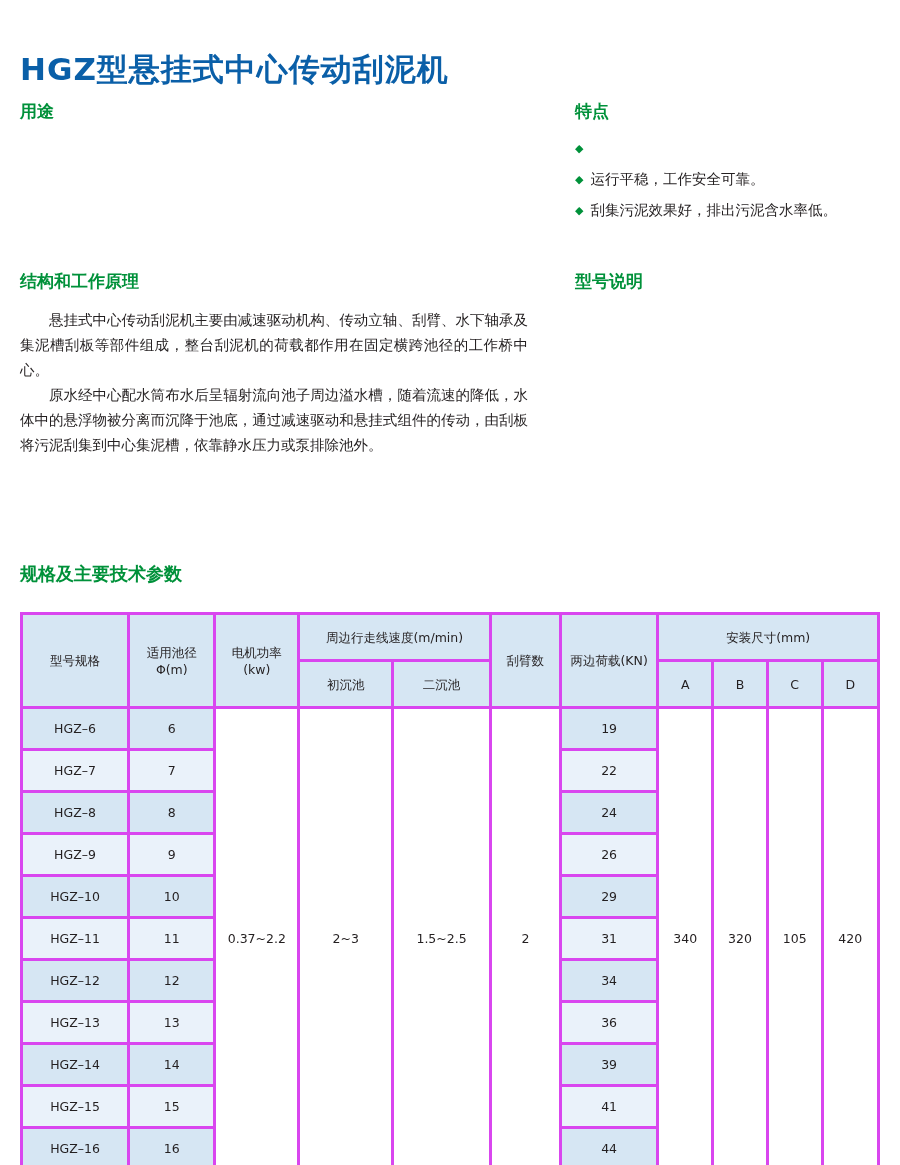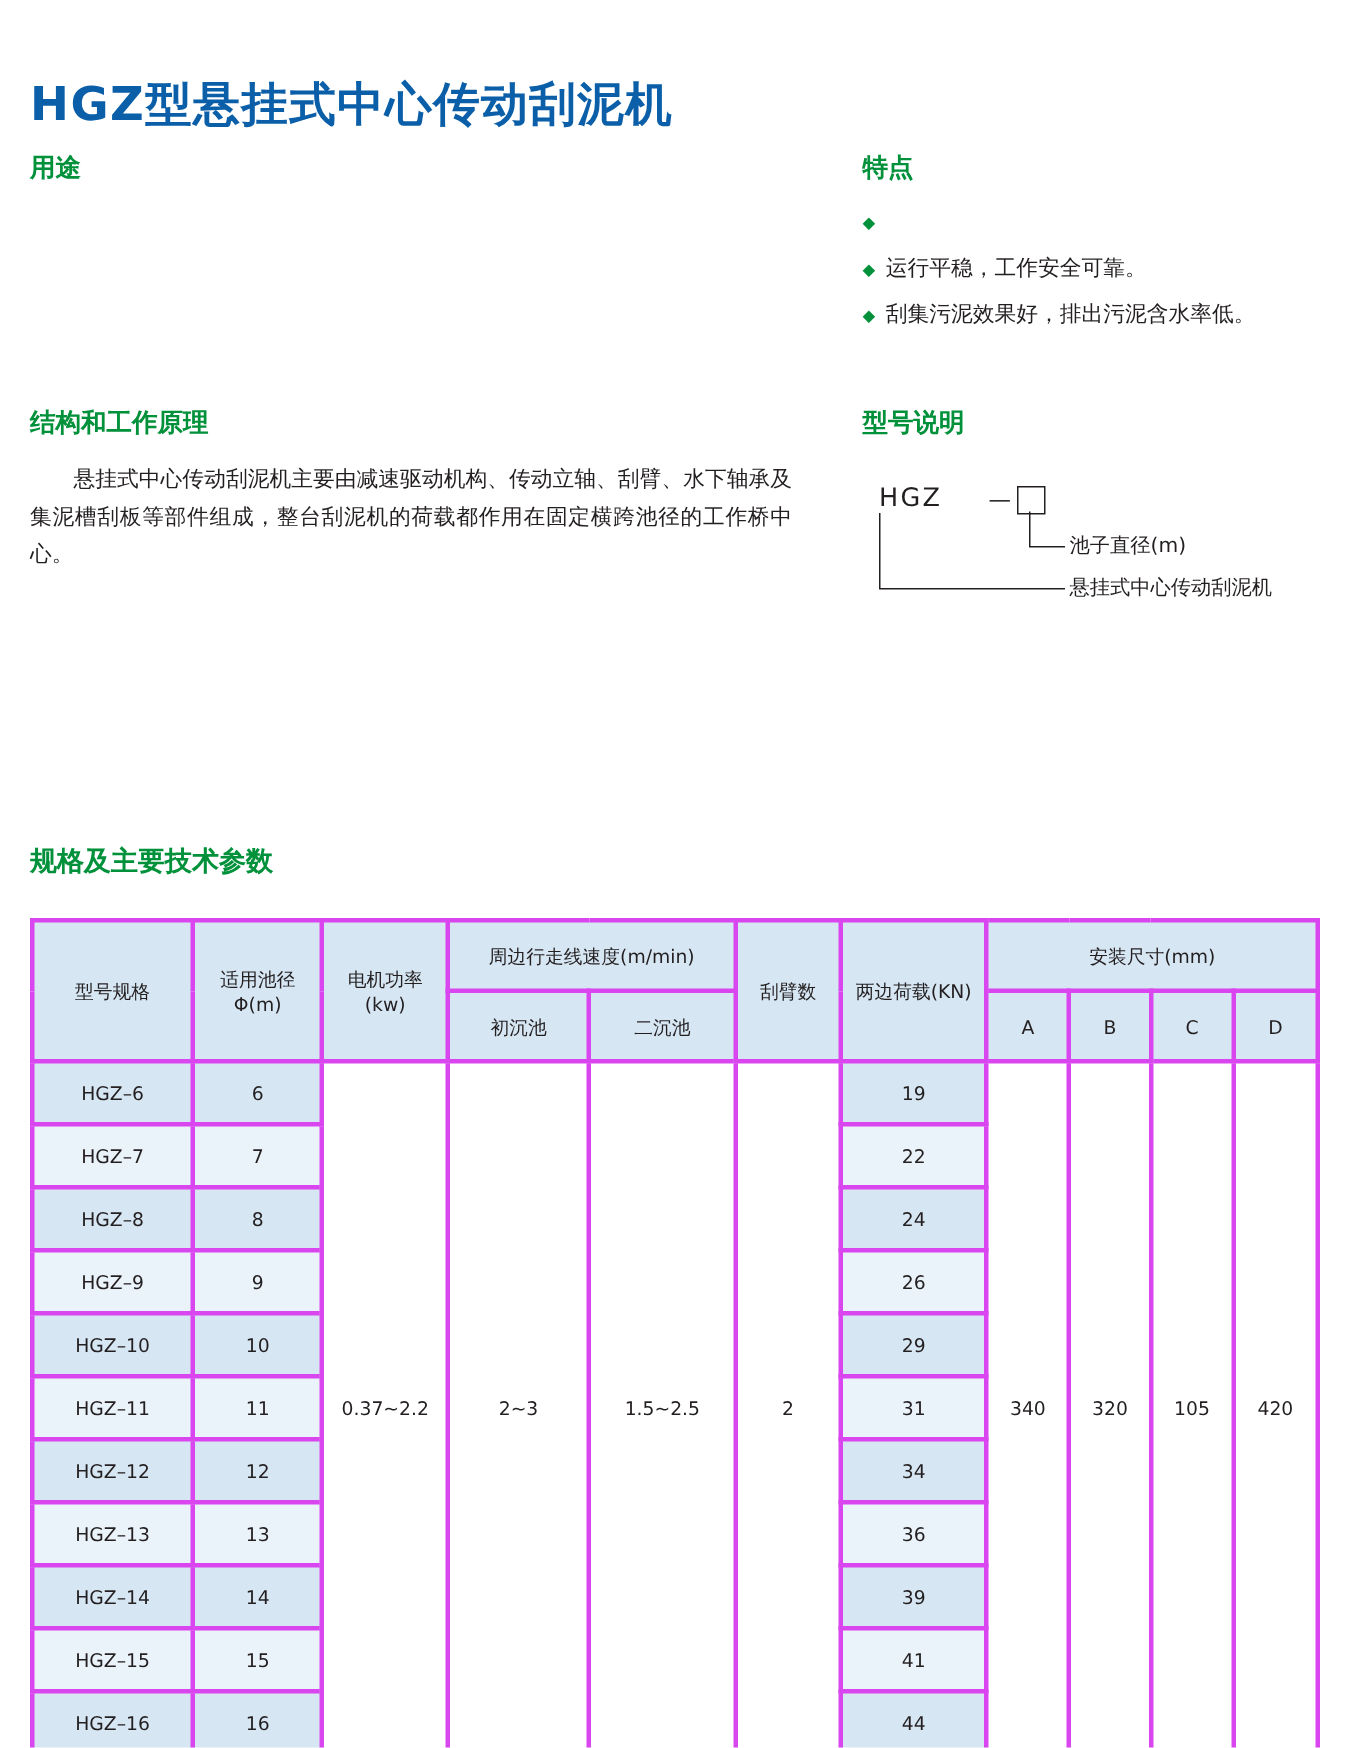--- a/index.html
+++ b/index.html
@@ -222,34 +222,24 @@
     </div>
     <div class="feature-item">
       <span class="bullet">◆</span>
       <span>刮集污泥效果好，排出污泥含水率低。</span>
     </div>
   </div>
 
   <div class="sec-head" style="left:20px; top:270px;text-align:center;">结构和工作原理</div>
   <div class="body-text" style="left:20px; top:308px; width:508px;">
     <p>悬挂式中心传动刮泥机主要由减速驱动机构、传动立轴、刮臂、水下轴承及集泥槽刮板等部件组成，整台刮泥机的荷载都作用在固定横跨池径的工作桥中心。</p>
+    <p>原水经中心配水筒布水后呈辐射流向池子周边溢水槽，随着流速的降低，水体中的悬浮物被分离而沉降于池底，通过减速驱动和悬挂式组件的传动，由刮板将污泥刮集到中心集泥槽，依靠静水压力或泵排除池外。</p>
   </div>
 
   <div class="sec-head" style="left:575px; top:270px;">型号说明</div>
-  <div class="model-wrap">
-    <span class="model-hgz">HGZ</span>
-    <span class="model-dash">—</span>
-    <span class="model-box"></span>
-    <span class="lead-v1"></span>
-    <span class="lead-h1"></span>
-    <span class="lead-label1">池子直径(m)</span>
-    <span class="lead-v2"></span>
-    <span class="lead-h2"></span>
-    <span class="lead-label2">悬挂式中心传动刮泥机</span>
-  </div>
 
   <div class="sec-head" style="left:20px; top:562px; font-size:18px;">规格及主要技术参数</div>
 
   <div class="table-wrap">
     <table class="spec">
       <thead>
         <tr>
           <th rowspan="2" style="width:112px;">型号规格</th>
           <th rowspan="2" style="width:88px;">
             <div>适用池径</div>

